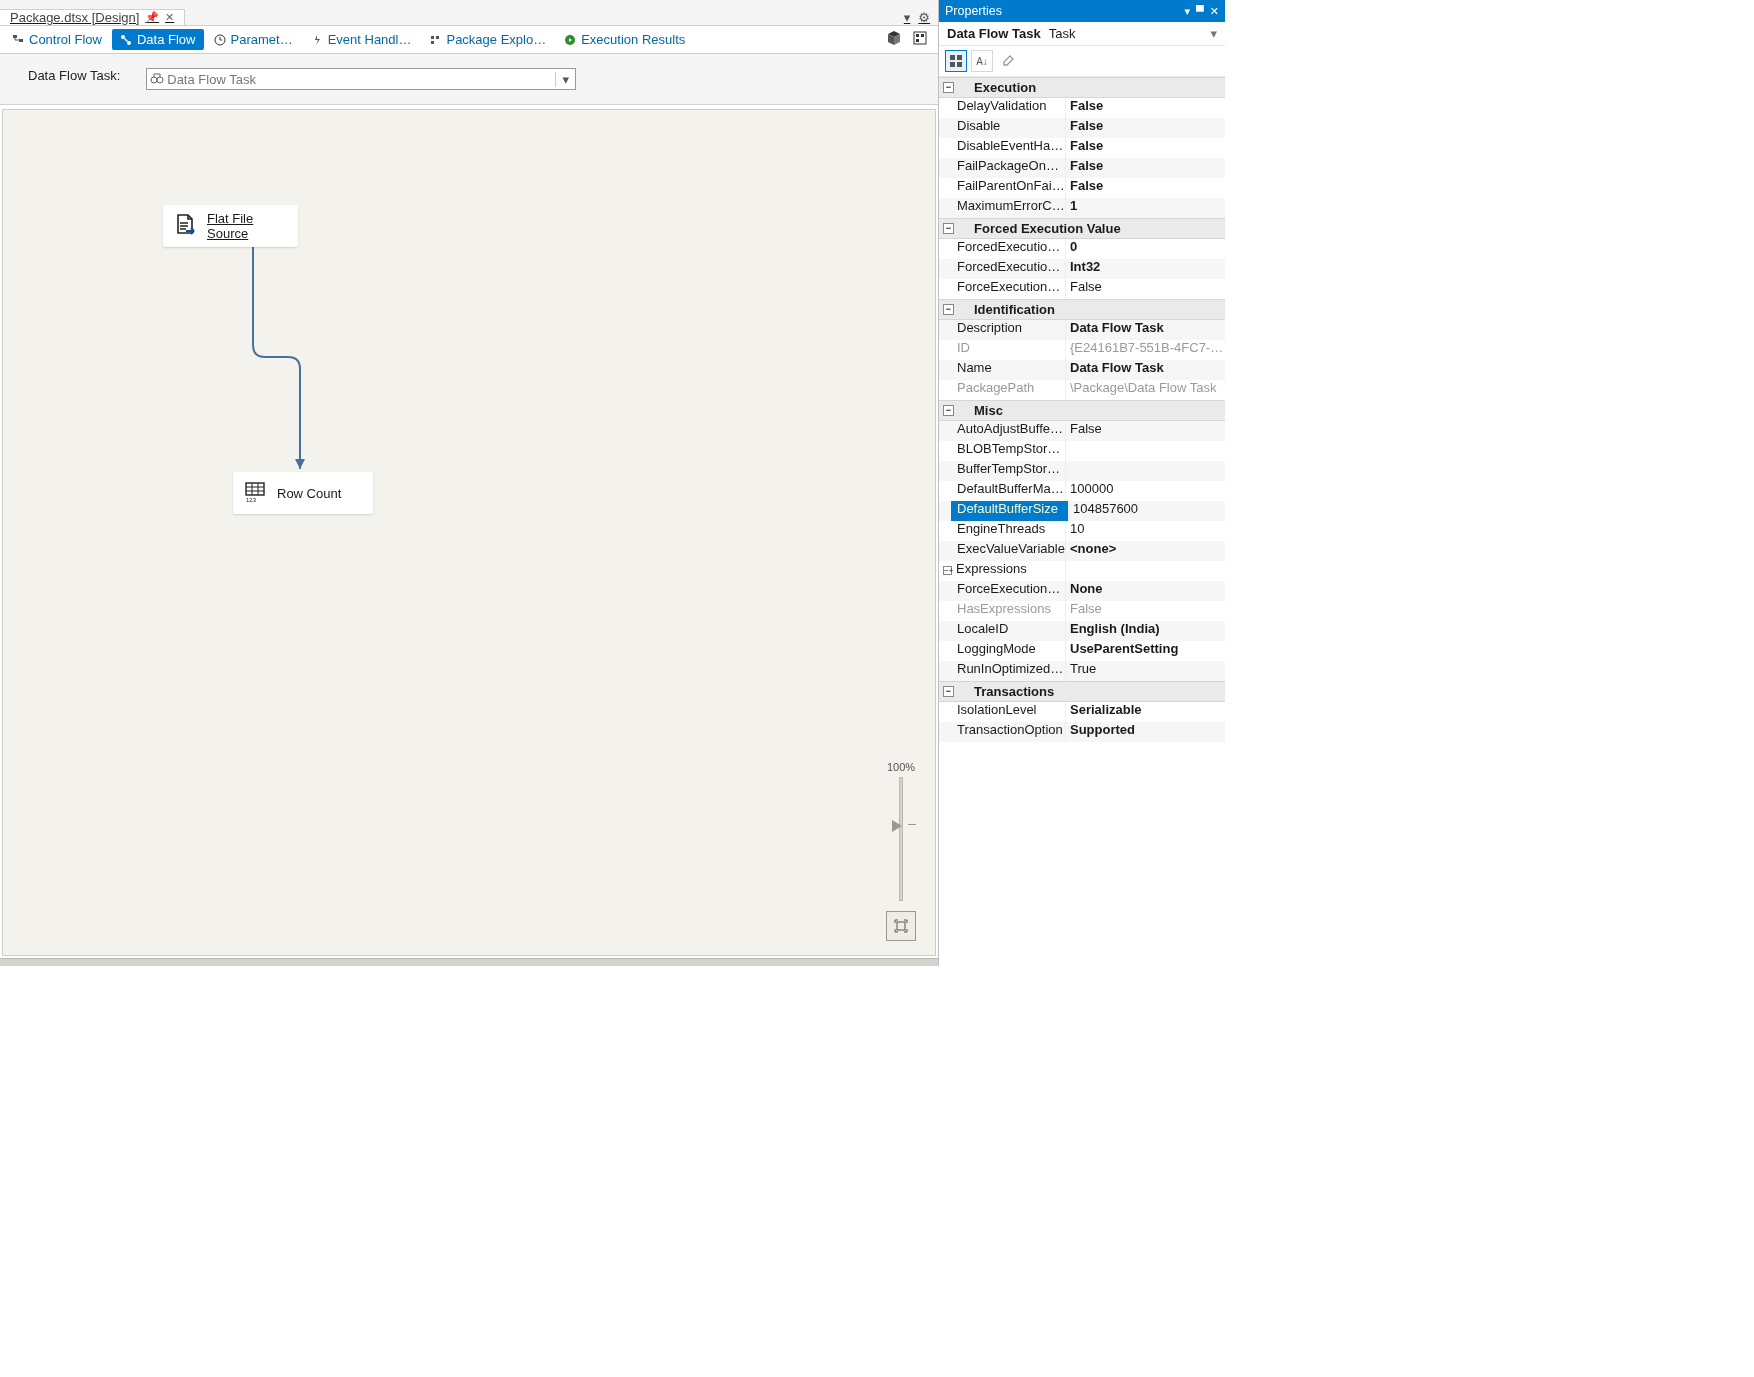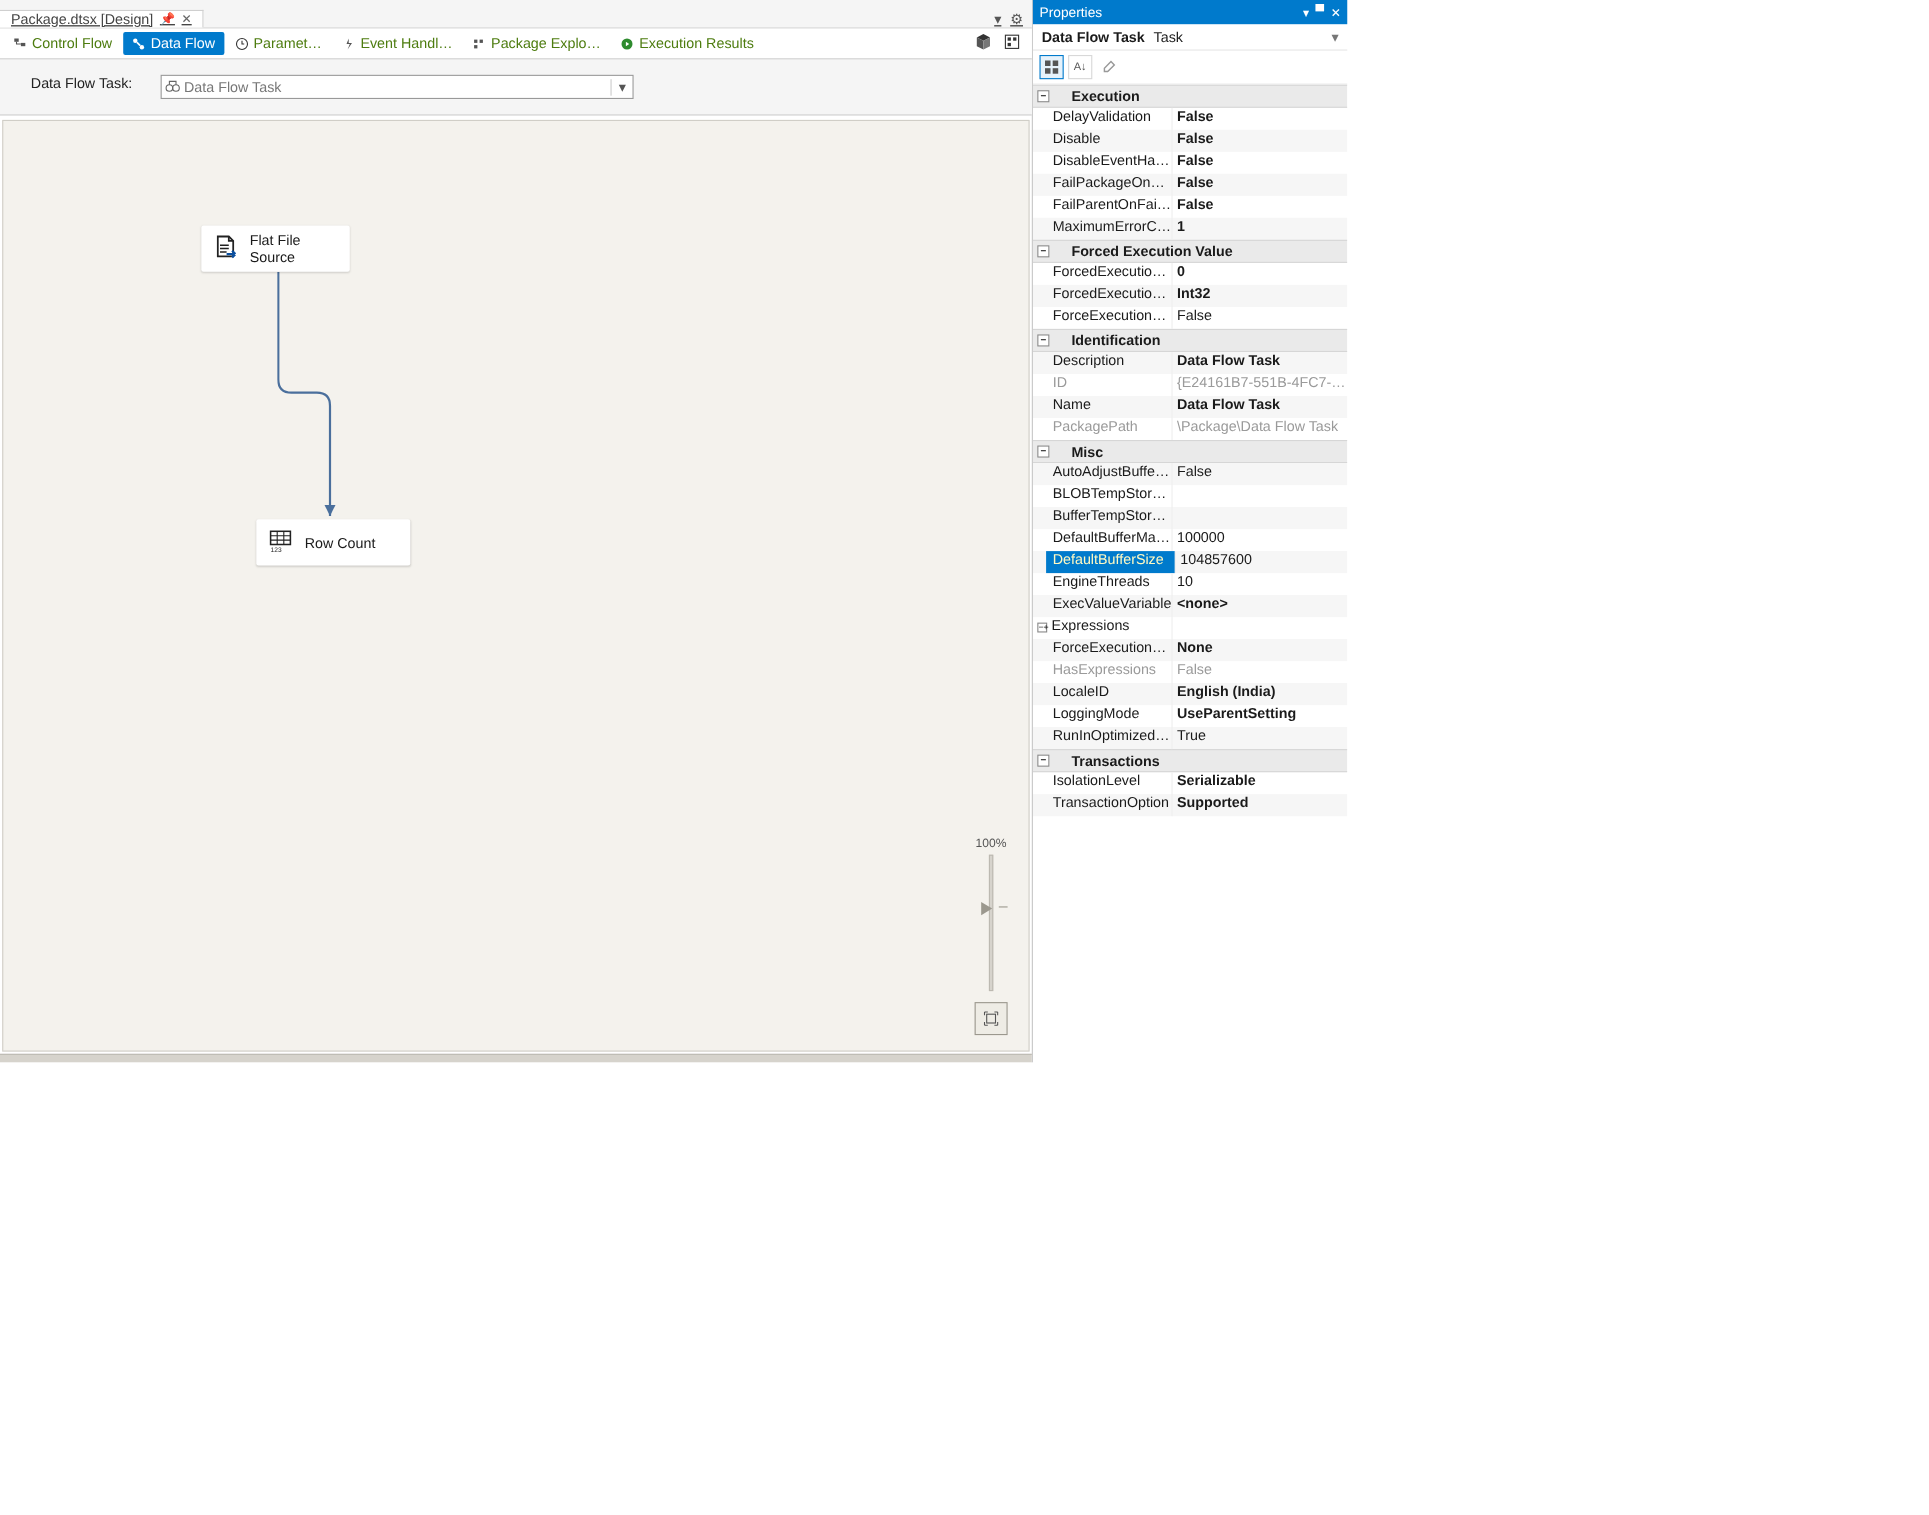--- a/index.html
+++ b/index.html
@@ -5,34 +5,34 @@
   * { box-sizing: border-box; margin: 0; padding: 0; }
   body { font-family: "Segoe UI", Arial, sans-serif; font-size: 13px; color: #1a1a1a; background: #fff; width: 1225px; height: 966px; overflow: hidden; }
   .app { display: flex; width: 100%; height: 100%; }
   .main { flex: 1; display: flex; flex-direction: column; border-right: 1px solid #c0c0c0; min-width:0; }
   .doc-tab-bar { height: 26px; display: flex; align-items: flex-end; background: #f5f5f5; border-bottom: 1px solid #cfcfcf; text-decoration: underline; }
   .doc-tab { display: flex; align-items: center; padding: 0 10px; background: #fff; border-top: 1px solid #cfcfcf; border-right: 1px solid #cfcfcf; gap:6px; color:#444;}
   .doc-tab .pin-icon, .doc-tab .close-icon { color:#666; font-size:11px; }
   .doc-tab-bar .spacer { flex:1; }
   .doc-tab-bar .right-icons { display:flex; align-items:center; gap:8px; padding-right:8px; color:#555; }
   .view-tabs { height: 28px; display:flex; align-items: center; background:#fff; border-bottom:1px solid #ccc; padding:0 4px; gap:2px; position:relative; }
-  .vtab { display:flex; align-items:center; gap:5px; padding:3px 8px; font-size:13px; color:#4d7c0f; cursor:pointer; }
+  .vtab { display:flex; align-items:center; gap:5px; padding:3px 8px; font-size:13px; color:#0369a1; cursor:pointer; }
   .vtab .vt-icon { width:12px; height:12px; display:inline-block; }
   .vtab.active { background:#007acc; color:#fff; border-radius:2px; }
   .view-tabs .vt-right { margin-left:auto; display:flex; gap:10px; padding-right:6px; color:#333;}
   .dft-bar { background:#f5f5f5; border-bottom:1px solid #d0d0d0; padding:14px 16px 14px 28px; display:flex; align-items:flex-start; gap:26px;}
   .dft-bar label { font-size:13px; color:#222; }
   .combo { flex:0 0 430px; display:flex; align-items:center; border:1px solid #999; background:#fff; height:22px; font-size:13px; color:#777; position:relative;}
   .combo .combo-icon { width:20px; display:flex; align-items:center; justify-content:center; }
   .combo input { border:0; outline:0; flex:1; font-size:13px; color:#777; background:transparent;}
   .combo .chev { width:20px; text-align:center; color:#555; border-left:1px solid #ccc;}
   .canvas-wrap { flex:1; display:flex; flex-direction:column; }
   .canvas { flex:1; background:#f4f2ed; position:relative; margin:4px 2px 2px 2px; border:1px solid #d0cec7; overflow:hidden; }
   .node { position:absolute; background:#fff; box-shadow:0 1px 2px rgba(0,0,0,.15); border-radius:2px; padding:0 16px 0 10px; display:flex; align-items:center; gap:10px; font-size:13px; }
-  .node1 { left:180px; top:95px; width:135px; height:42px; }
+  .node1 { left:160px; top:95px; width:135px; height:42px;text-decoration:underline; }
   .node2 { left:230px; top:362px; width:140px; height:42px; }
   .arrow { position:absolute; left:249px; top:137px; width:80px; height:225px; }
   .arrow svg { position:absolute; top:0; left:0; }
   .zoom-ctrl { position:absolute; right:14px; bottom:14px; width:40px; height:180px; display:flex; flex-direction:column; align-items:center; }
   .zoom-track { flex:1; width:4px; background:#d6d3cc; border:1px solid #bcb9b1; position:relative; margin:4px 0;}
   .zoom-thumb { position:absolute; top:42px; left:-8px; width:0;height:0; border-top:6px solid transparent; border-bottom:6px solid transparent; border-left:10px solid #9b988e;}
   .zoom-fit { width:30px; height:30px; border:1px solid #9b988e; display:flex; align-items:center; justify-content:center; color:#555; font-size:14px; margin-top:6px; background:#eeece5;}
   .bottom-status { height:8px; background:#d6d3cc; border-top:1px solid #bdbbb3; }
 
   

